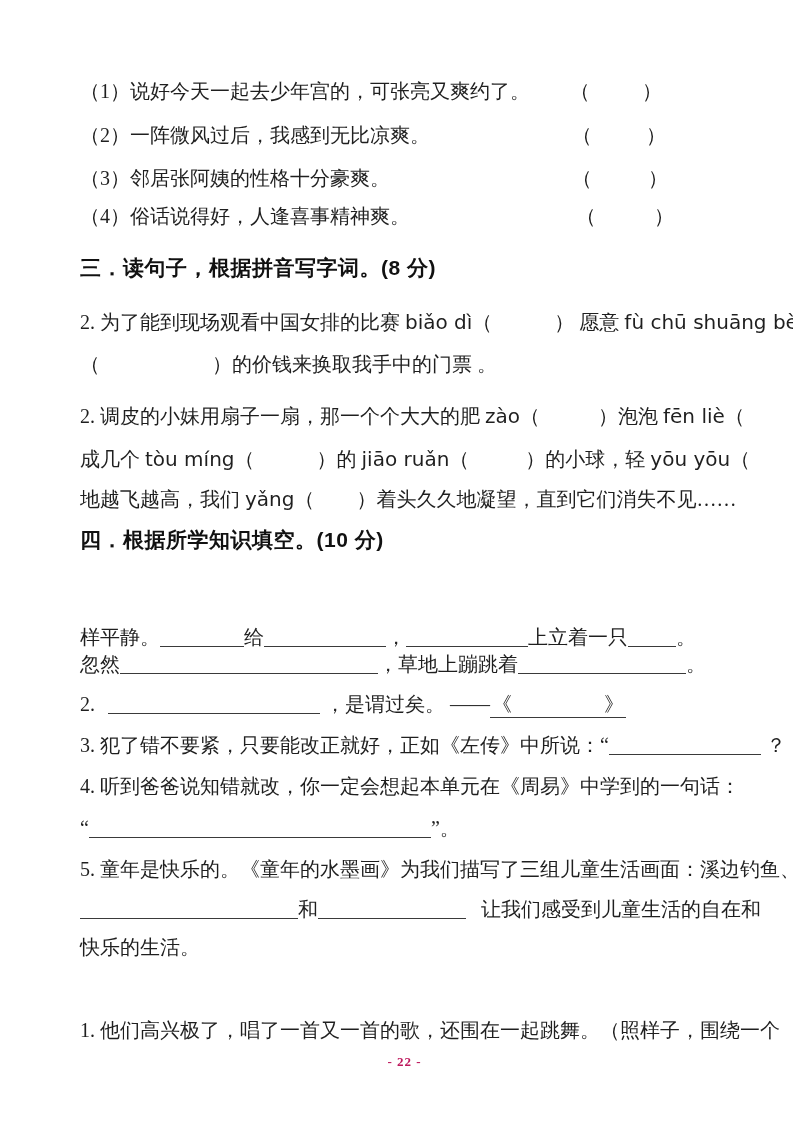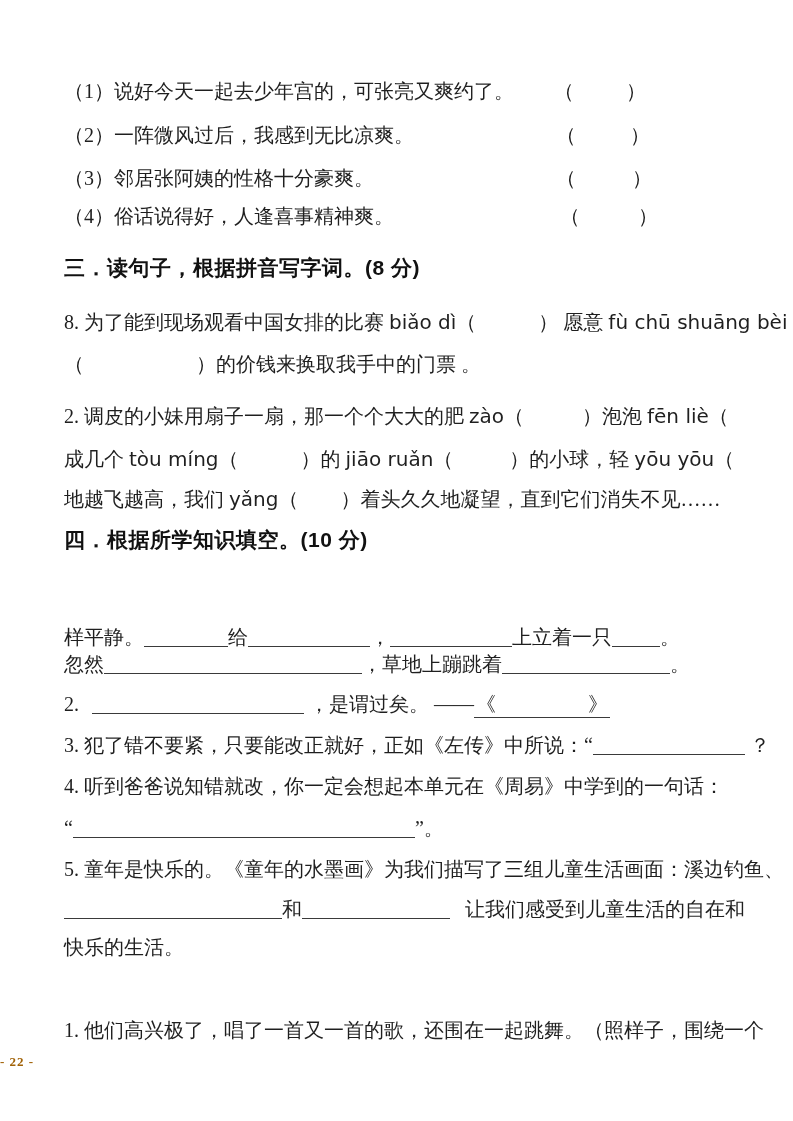--- a/index.html
+++ b/index.html
@@ -1,42 +1,42 @@
 <!DOCTYPE html>
 <html><head>
 <meta charset="utf-8">
 <style>
   html,body{margin:0;padding:0;}
   body{
     width:793px;height:1121px;background:#ffffff;position:relative;
     font-family:"Liberation Serif","DejaVu Serif",serif;
     color:#1f1f1f;overflow:hidden;
   }
-  .page{position:absolute;inset:0;background:#fff;}
+  .page{position:absolute;inset:0;background:#fff;margin-left:16px;}
   .line{
     position:absolute;left:64px;right:50px;
     font-size:20px;line-height:26px;white-space:nowrap;
   }
   .heading{
     font-family:"Liberation Sans","DejaVu Sans",sans-serif;
     font-weight:bold;font-size:21px;letter-spacing:0.5px;color:#111;
   }
   .py{font-family:"DejaVu Sans",sans-serif;font-size:20px;letter-spacing:0;}
   .blank{
     display:inline-block;height:0;border-bottom:1.6px solid #3a3a3a;
     vertical-align:-3px;
   }
   .gap{display:inline-block;height:1px;}
   .abs-paren{position:absolute;}
   .book-blank{
     display:inline-block;border-bottom:1.6px solid #3a3a3a;padding:0 2px;
   }
   .footer{
-    position:absolute;left:0;right:0;text-align:left;
-    font-size:13px;font-weight:bold;letter-spacing:1px;color:#a16207;
+    position:absolute;left:0;right:0;text-align:center;
+    font-size:13px;font-weight:bold;letter-spacing:1px;color:#be185d;
   }
 </style>
 </head>
 <body>
 
 <div class="page">
 
   <div class="line" style="top:78px">
     <span>（1）说好今天一起去少年宫的，可张亮又爽约了。</span>
     <span class="abs-paren" style="left:490px">
@@ -58,21 +58,21 @@
   <div class="line" style="top:203px">
     <span>（4）俗话说得好，人逢喜事精神爽。</span>
     <span class="abs-paren" style="left:496px">
       <span>（</span><span class="gap" style="width:58px"></span><span>）</span>
     </span>
   </div>
 
   <div class="line heading" style="top:255px">三．读句子，根据拼音写字词。(8 分)</div>
 
   <div class="line" style="top:309px">
-    <span>8. 为了能到现场观看中国女排的比赛 </span><span class="py">biǎo dì</span><span>（</span><span class="gap" style="width:62px"></span><span>）</span><span> 愿意 </span><span class="py">fù chū shuāng bèi</span>
+    <span>2. 为了能到现场观看中国女排的比赛 </span><span class="py">biǎo dì</span><span>（</span><span class="gap" style="width:62px"></span><span>）</span><span> 愿意 </span><span class="py">fù chū shuāng bèi</span>
   </div>
   <div class="line" style="top:351px">
     <span>（</span><span class="gap" style="width:112px"></span><span>）</span><span>的价钱来换取我手中的门票 。</span>
   </div>
 
   <div class="line" style="top:403px">
     <span>2. 调皮的小妹用扇子一扇，那一个个大大的肥 </span><span class="py">zào</span><span>（</span><span class="gap" style="width:58px"></span><span>）</span><span>泡泡 </span><span class="py">fēn liè</span><span>（</span><span class="gap" style="width:70px"></span><span>）</span>
   </div>
   <div class="line" style="top:486px">
     <span>地越飞越高，我们 </span><span class="py">yǎng</span><span>（</span><span class="gap" style="width:42px"></span><span>）</span><span>着头久久地凝望，直到它们消失不见……</span>

